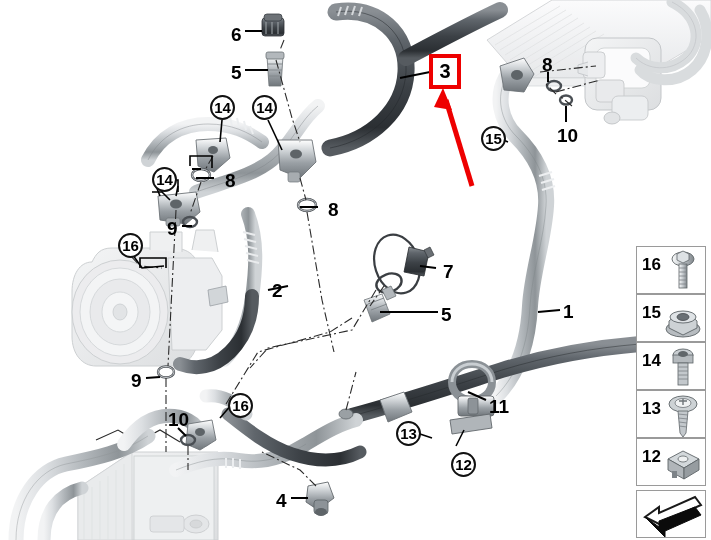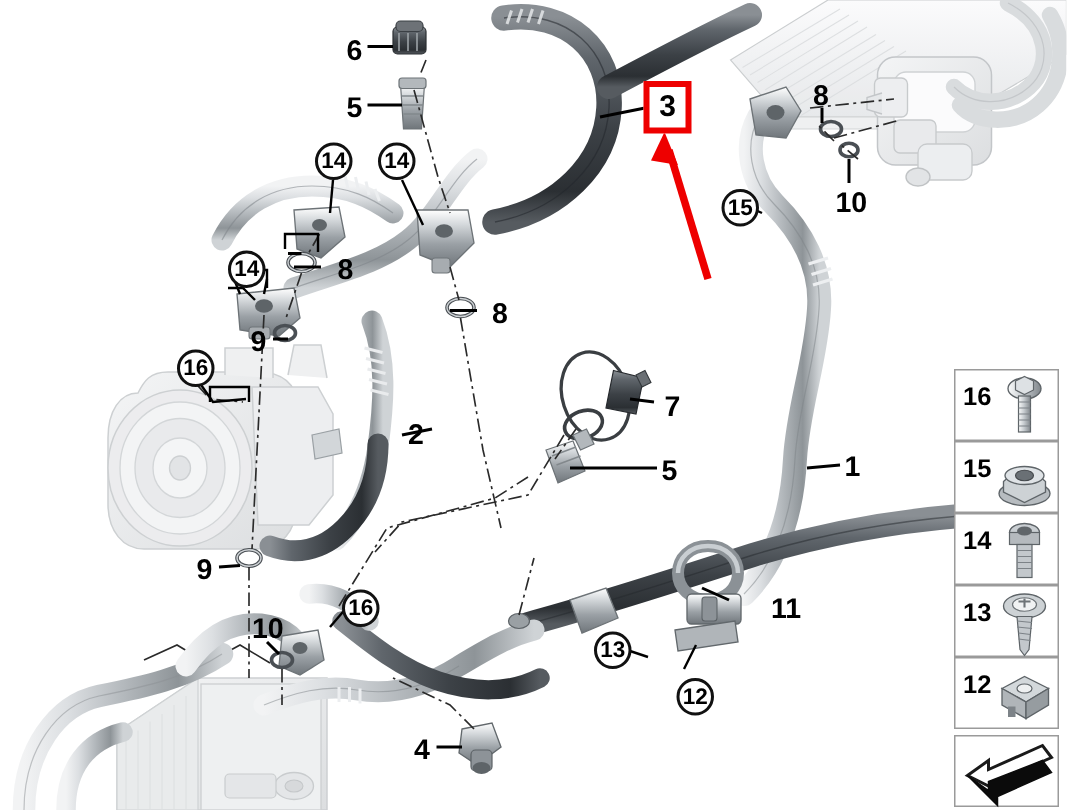--- a/index.html
+++ b/index.html
@@ -476,21 +476,21 @@
       <div class="callout" style="left: 441px; top: 305px;">5</div>
       <div class="callout" style="left: 231px; top: 25px;">6</div>
       <div class="callout" style="left: 443px; top: 262px;">7</div>
       <div class="callout" style="left: 225px; top: 171px;">8</div>
       <div class="callout" style="left: 328px; top: 200px;">8</div>
       <div class="callout" style="left: 542px; top: 55px;">8</div>
       <div class="callout" style="left: 167px; top: 219px;">9</div>
       <div class="callout" style="left: 131px; top: 371px;">9</div>
       <div class="callout" style="left: 557px; top: 126px;">10</div>
       <div class="callout" style="left: 168px; top: 410px;">10</div>
-      <div class="callout" style="left: 514px; top: 397px;">11</div>
+      <div class="callout" style="left: 489px; top: 397px;">11</div>
       <div class="circled" style="left: 396px; top: 421px;">13</div>
       <div class="circled" style="left: 451px; top: 452px;">12</div>
       <div class="circled" style="left: 210px; top: 95px;">14</div>
       <div class="circled" style="left: 252px; top: 95px;">14</div>
       <div class="circled" style="left: 152px; top: 167px;">14</div>
       <div class="circled" style="left: 481px; top: 126px;">15</div>
       <div class="circled" style="left: 118px; top: 233px;">16</div>
       <div class="circled" style="left: 228px; top: 393px;">16</div>
     </div>
 

